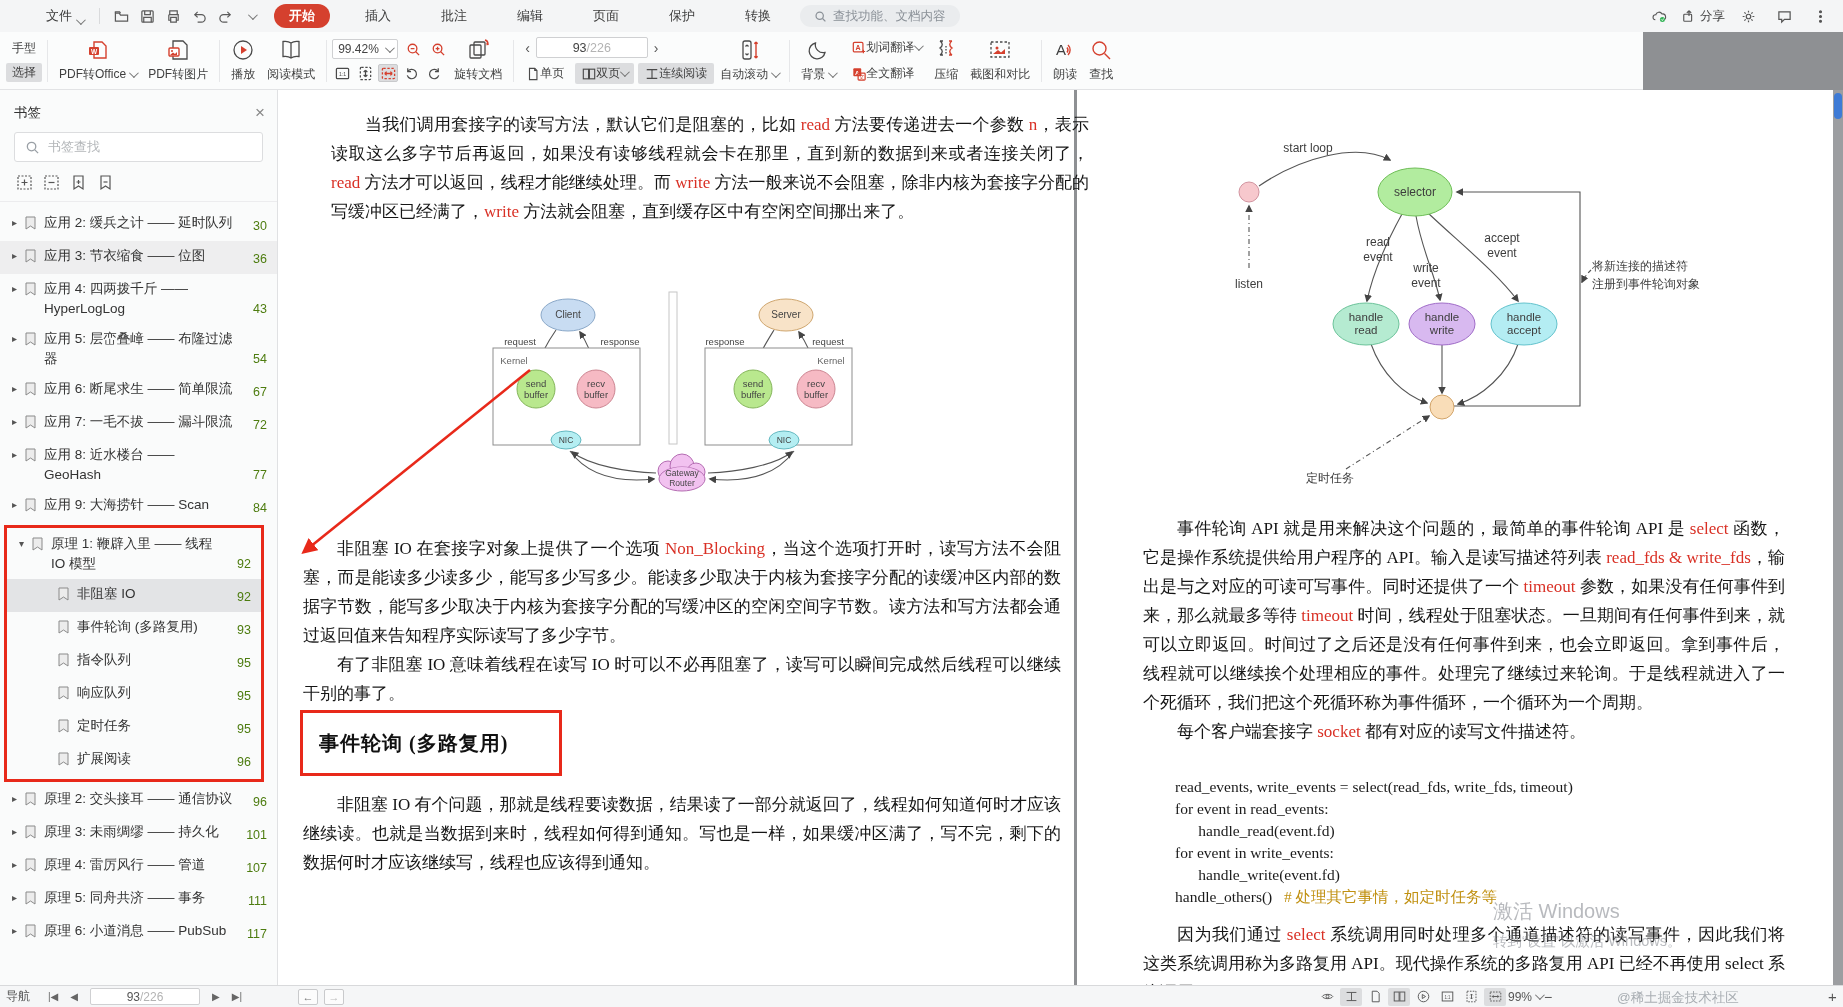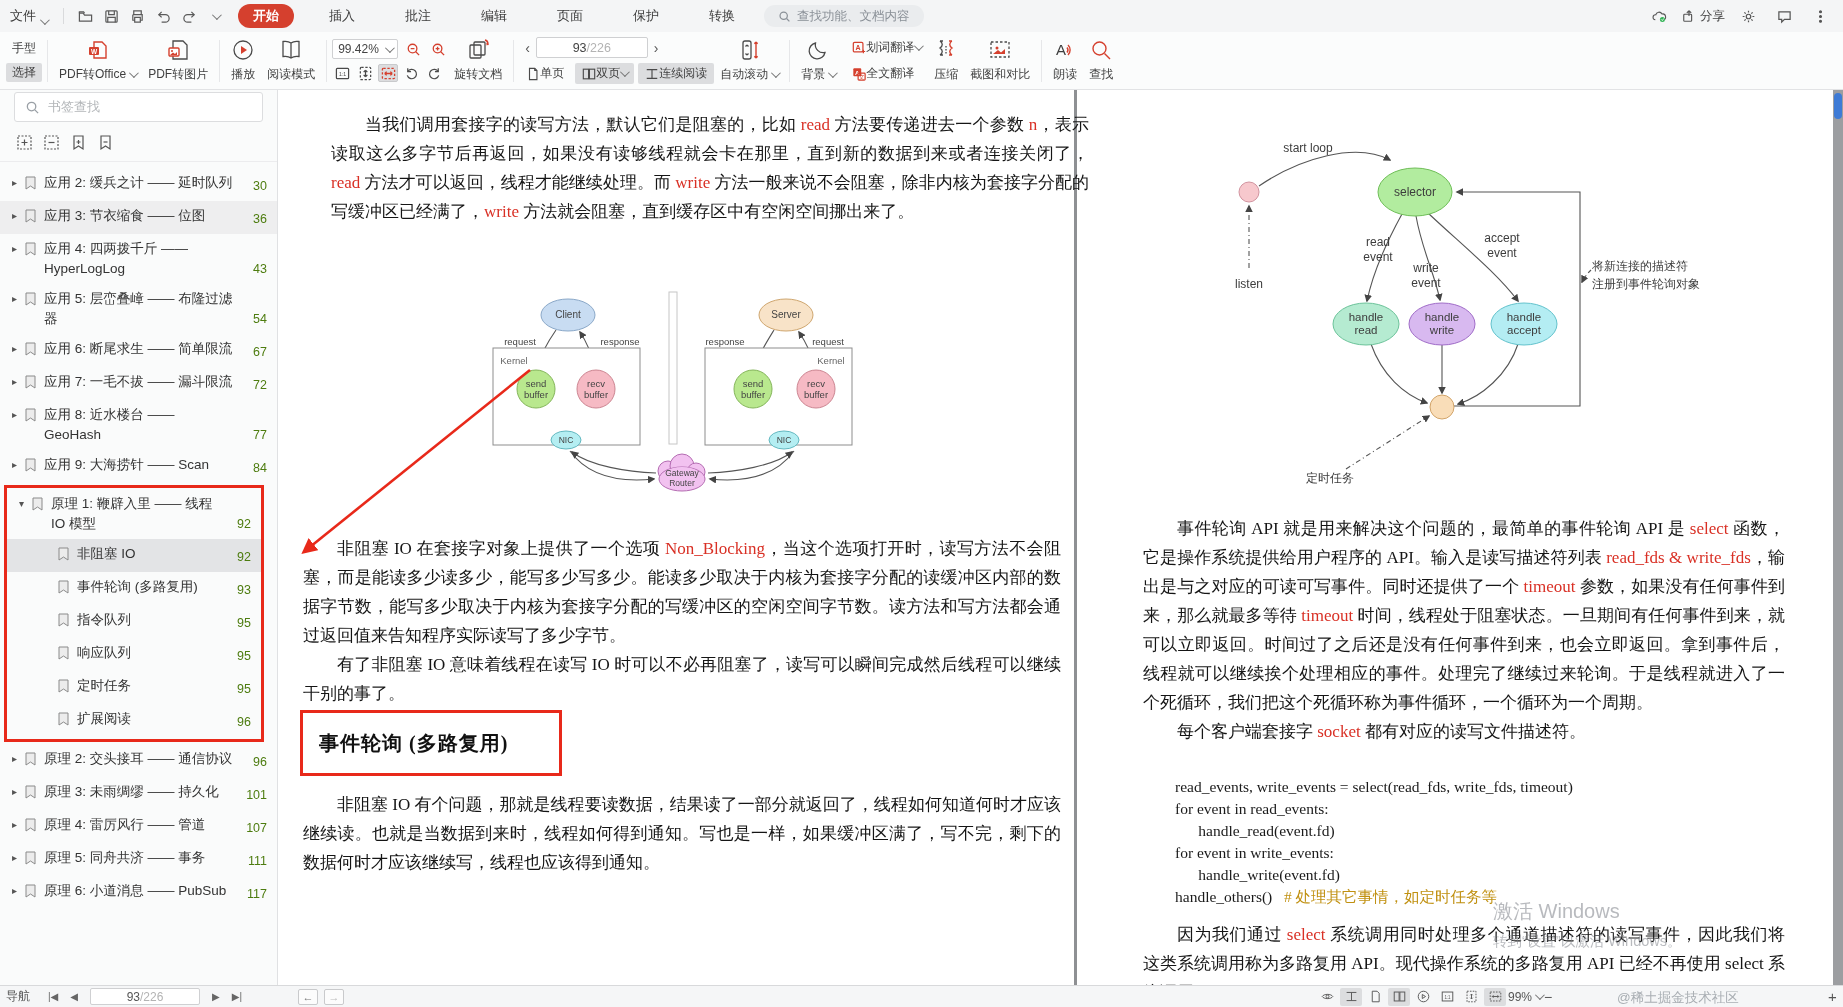--- a/index.html
+++ b/index.html
@@ -3,37 +3,37 @@
 <meta charset="utf-8">
 <style>
   * { margin:0; padding:0; box-sizing:border-box; }
   html,body { width:1843px; height:1007px; overflow:hidden; background:#8e9093;
     font-family:"Liberation Sans","DejaVu Sans",sans-serif; -webkit-font-smoothing:antialiased; }
   .abs { position:absolute; }
 
   
   #menubar { position:absolute; left:0; top:0; width:1843px; height:32px; background:#f4f5f6;
     display:flex; align-items:center; font-size:13px; color:#3c3c3c; z-index:30; }
-  .mb-file { display:flex; align-items:flex-end; gap:4px; padding:0 8px 0 10px; }
+  .mb-file { display:flex; align-items:flex-end; gap:4px; padding:0 8px 0 10px;margin-left:36px; }
   .chev { display:inline-block; width:7px; height:7px; border-right:1.4px solid #777; border-bottom:1.4px solid #777;
     transform:rotate(45deg) translateY(-2px); }
   .vsep { width:1px; height:16px; background:#d9dadc; margin:0 8px; }
   .mb-ic { width:26px; height:22px; display:flex; align-items:center; justify-content:center; border-radius:3px; }
   .mb-ic svg { width:15px; height:15px; stroke:#5a5a5a; fill:none; stroke-width:1.3; }
   .tabs { display:flex; align-items:center; gap:20px; margin-left:10px; }
   .tab { padding:3px 15px; border-radius:14px; cursor:default; white-space:nowrap; }
   .tab.active { background:#d5402e; color:#fff; font-weight:bold; }
   .mb-search { display:flex; align-items:center; gap:6px; background:#eaecee; border-radius:13px;
     height:22px; padding:0 14px; color:#8a9097; font-size:12.5px; margin-left:14px; white-space:nowrap; }
   .mb-right { margin-left:auto; display:flex; align-items:center; gap:10px; padding-right:10px; }
   .mb-right .mb-ic svg { stroke:#555; }
   .share { display:flex; align-items:center; gap:4px; font-size:12.5px; color:#444; }
 
   
-  #ribbon { position:absolute; left:0; top:32px; width:1843px; height:58px; background:#fbfcfc;
+  #ribbon { position:absolute; left:0; top:32px; width:1643px; height:58px; background:#fbfcfc;
     border-bottom:1px solid #e2e3e5; display:flex; align-items:center; font-size:12px; color:#3f3f3f; z-index:29; }
   .rsep { width:1px; height:42px; background:#e6e7e9; margin:0 5px; flex:none; }
   .rcol { display:flex; flex-direction:column; gap:5px; justify-content:center; }
   .rtxt-btn { padding:1px 6px; border-radius:2px; text-align:center; }
   .rtxt-btn.sel { background:#dcdddf; }
   .rbig { display:flex; flex-direction:column; align-items:center; justify-content:center; gap:4px;
     padding:2px 6px; flex:none; }
   .rbig svg { width:24px; height:24px; }
   .rlabel { display:flex; align-items:center; gap:3px; white-space:nowrap; }
   .icbtn { width:20px; height:18px; display:flex; align-items:center; justify-content:center; border-radius:2px; flex:none; }
@@ -422,20 +422,24 @@
   <div class="rbig">
     <svg viewBox="0 0 24 24">
         <circle class="red-ic" cx="10.5" cy="10.5" r="6.5"></circle>
         <path class="red-ic" d="M15.5 15.5L21 21"></path>
       </svg>
     <span>查找</span>
   </div>
 </div>
 
 <div id="sidebar">
+  <div class="sb-head">
+    <span>书签</span>
+    <span class="sb-close">×</span>
+  </div>
   <div class="sb-search">
     <svg viewBox="0 0 16 16" width="15" height="15" style="stroke:#9aa0a6;fill:none;stroke-width:1.4">
         <circle cx="7" cy="7" r="4.5"></circle>
         <path d="M10.5 10.5L14 14"></path>
       </svg>
     <span>书签查找</span>
   </div>
   <div class="sb-tools">
     <svg viewBox="0 0 17 17">
         <rect x="2" y="2" width="13" height="13" stroke-dasharray="2,1.5"></rect>

